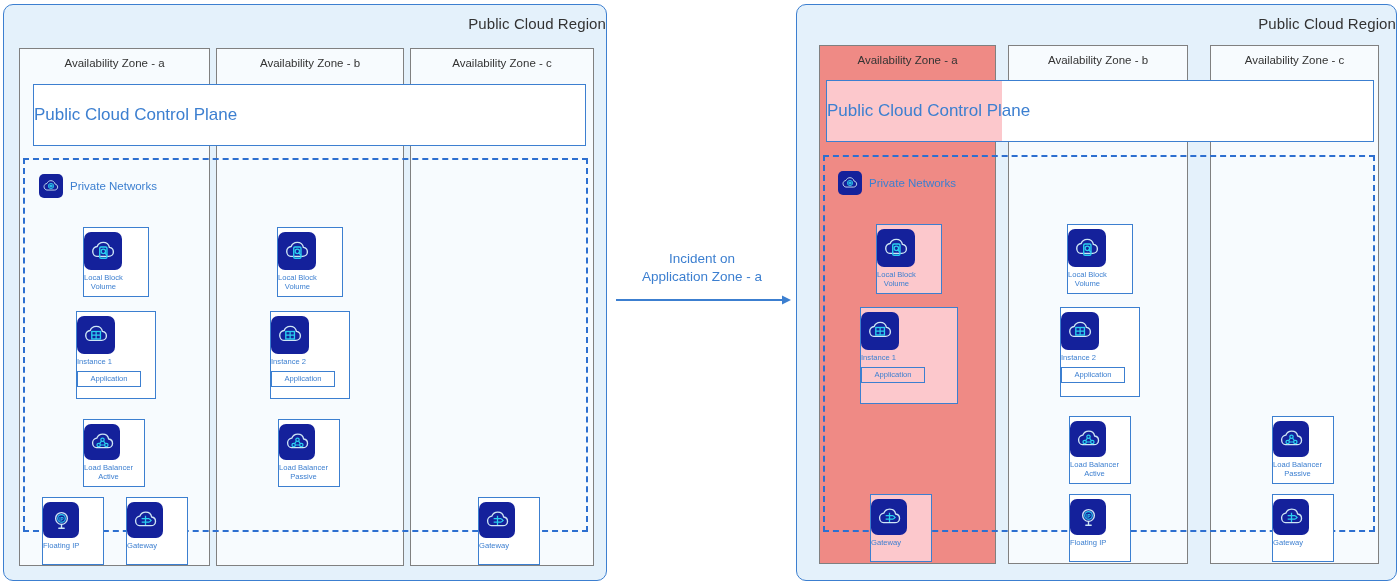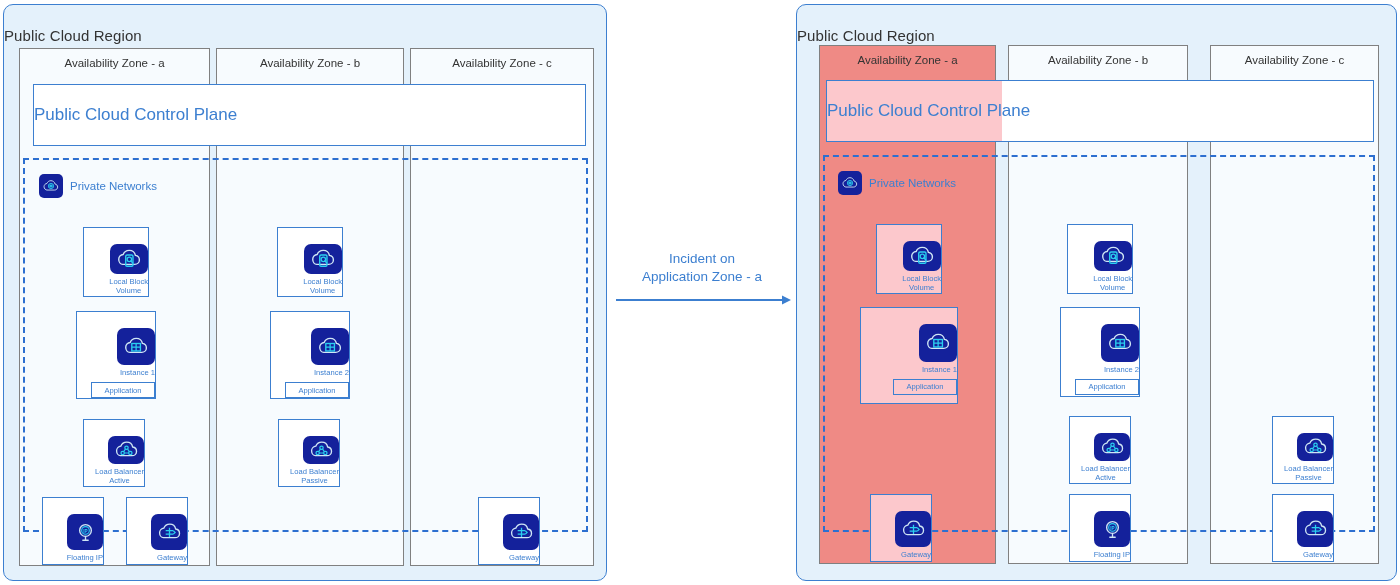--- a/index.html
+++ b/index.html
@@ -12,22 +12,22 @@
 
   
   .region{
     position:absolute;
     background:#E4F1FB;
     border:1px solid #3C7FD0;
     border-radius:10px;
     box-sizing:border-box;
   }
   .region-title{
-    position:absolute;left:0;right:0;top:22px;
-    text-align:left;
+    position:absolute;left:0;right:0;top:10px;
+    text-align:right;
     font-size:15px;color:#333333;letter-spacing:.1px;
   }
 
   
   .az{
     position:absolute;
     box-sizing:border-box;
     border:1.6px solid #808080;
     background:#F7FBFE;
   }
@@ -71,22 +71,22 @@
     display:flex;align-items:center;gap:7px;
   }
   .privnet-badge .lbl{font-size:11.5px;color:#3C7FD0;white-space:nowrap;}
 
   
   .node{
     position:absolute;
     box-sizing:border-box;
     border:1.5px solid #3C7FD0;
     background:#FFFFFF;
-    display:flex;flex-direction:column;align-items:flex-end;
-    padding-top:16px;
+    display:flex;flex-direction:column;align-items:flex-start;
+    padding-top:4px;
   }
   .node.tinted{background:#FCC8CC;}
   .node .cap{
     font-size:7.6px;color:#3C7FD0;text-align:center;line-height:1.18;
     margin-top:4px;white-space:pre-line;
   }
   .node .subbox{
     box-sizing:border-box;
     border:1px solid #3C7FD0;background:#FFFFFF;
     font-size:7.6px;color:#3C7FD0;

